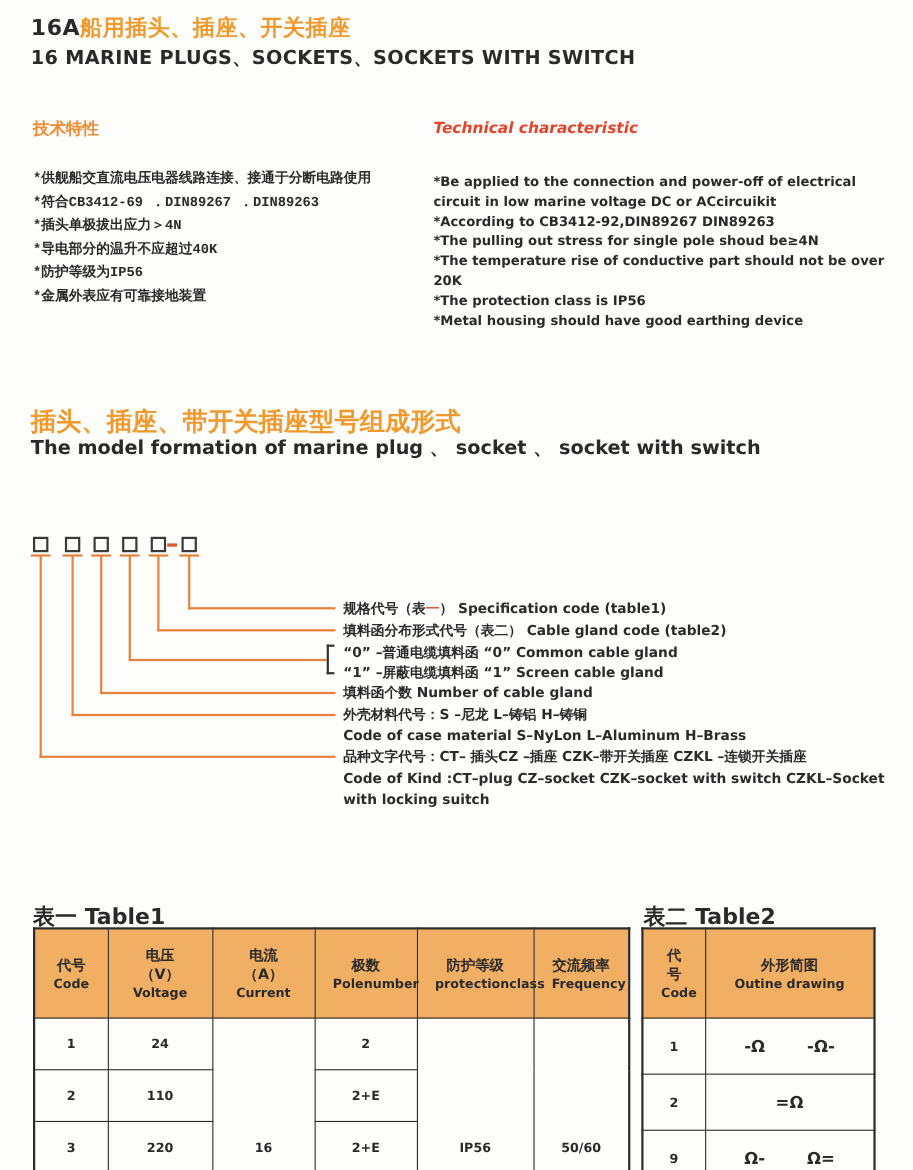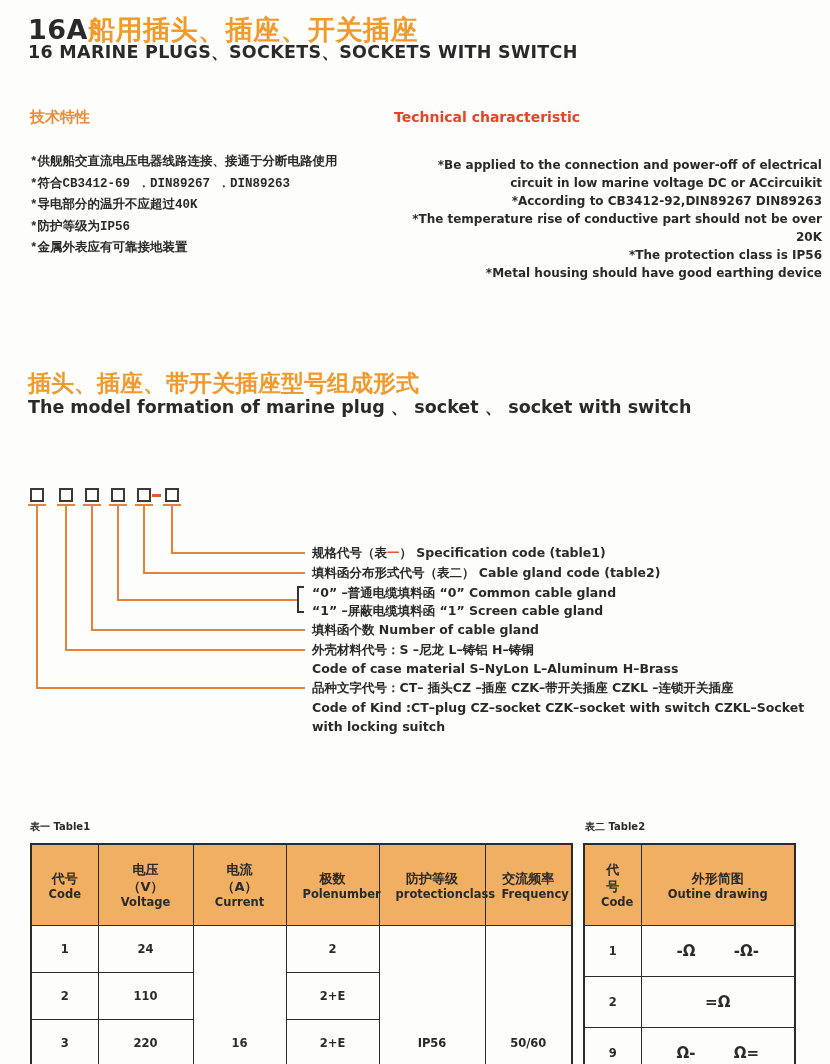--- a/index.html
+++ b/index.html
@@ -5,50 +5,50 @@
   * { margin:0; padding:0; box-sizing:border-box; }
   html,body { background:#e9e9e9; }
   body { font-family:"DejaVu Sans","Liberation Sans",sans-serif; color:#2a2a2a; }
   .page {
     position:relative; width:830px; height:1064px; margin:0 auto;
     background:#fdfdfc; overflow:hidden;
   }
   .abs { position:absolute; }
 
   
-  .main-title { left:28px; top:12px; font-size:27px; font-weight:bold; letter-spacing:0.5px; }
+  .main-title { left:28px; top:12px; font-size:20px; font-weight:bold; letter-spacing:0.5px; }
   .main-title .cn { color:#F0992C; }
   .sub-title { left:28px; top:40px; font-size:17.5px; font-weight:bold; letter-spacing:0.3px; }
 
   
   .tech-head-cn { left:30px; top:108px; font-size:15px; font-weight:bold; color:#EE8A31; }
-  .tech-head-en { left:394px; top:109px; font-size:14px; font-weight:bold; color:#E2452A; }
+  .tech-head-en { left:394px; top:109px; font-size:14px; font-weight:bold; color:#E2452A;font-style:italic; }
   .tech-list-cn { left:30px; top:152px; width:355px; font-size:12.5px; font-weight:600; }
   .tech-list-cn > div { line-height:21.5px; white-space:nowrap;font-family:Liberation Mono, monospace; }
   .tech-list-en { left:394px; top:156px; width:428px; font-size:12px; font-weight:600; }
-  .tech-list-en > div { line-height:18px;text-align:right; }
+  .tech-list-en > div { line-height:18px; }
 
   
   .model-head-cn { left:28px; top:368px; font-size:23px; font-weight:bold; color:#F0992C; }
   .model-head-en { left:28px; top:395px; font-size:17.5px; font-weight:bold; }
 
   .mbox { position:absolute; top:488px; width:14px; height:14px; border:2px solid #3a3a3a; background:#fdfdfc; }
   .mbox-bar { position:absolute; top:504px; width:18px; height:2px; background:#E8813A; }
   .mdash { position:absolute; top:494px; width:9px; height:2.5px; background:#E05A30; }
   .oline { position:absolute; background:#E8813A; }
   .lv { width:2px; }
   .lh { height:2px; }
   .bracket { position:absolute; left:297px; top:586px; width:7px; height:27px;
              border-left:2px solid #333; border-top:2px solid #333; border-bottom:2px solid #333; }
 
   .dlabel { position:absolute; left:312px; font-size:12.5px; font-weight:600; white-space:nowrap; }
   .dlabel .red { color:#E05A30; }
 
   
-  .tcaption { font-size:10px; font-weight:bold; }
+  .tcaption { font-size:20px; font-weight:bold; }
   table { border-collapse:collapse; table-layout:fixed; }
   .dtable { position:absolute; background:#fdfdfc; }
   .dtable th, .dtable td {
     border:1px solid #2b2b2b; text-align:center; vertical-align:middle;
     font-weight:bold; padding:16px;
   }
   .dtable { border:2px solid #2b2b2b; }
   .dtable th { background:#F1AF63; }
   .hcn { font-size:13px; line-height:17px; }
   .hen { font-size:11.5px; line-height:14px; font-weight:bold; }
@@ -65,28 +65,30 @@
     <span>16A</span><span class="cn">船用插头、插座、开关插座</span>
   </div>
   <div class="abs sub-title">16 MARINE PLUGS、SOCKETS、SOCKETS WITH  SWITCH</div>
 
   <div class="abs tech-head-cn">技术特性</div>
   <div class="abs tech-head-en">Technical characteristic</div>
 
   <div class="abs tech-list-cn">
     <div>*供舰船交直流电压电器线路连接、接通于分断电路使用</div>
     <div>*符合CB3412-69 ．DIN89267 ．DIN89263</div>
+    <div>*插头单极拔出应力＞4N</div>
     <div>*导电部分的温升不应超过40K</div>
     <div>*防护等级为IP56</div>
     <div>*金属外表应有可靠接地装置</div>
   </div>
 
   <div class="abs tech-list-en">
     <div>*Be applied to the connection and power-off of electrical circuit in low marine voltage DC or ACcircuikit</div>
     <div>*According to CB3412-92,DIN89267 DIN89263</div>
+    <div>*The pulling out stress for single pole shoud be≥4N</div>
     <div>*The temperature rise of conductive part should not be over 20K</div>
     <div>*The protection class is IP56</div>
     <div>*Metal housing should have good earthing device</div>
   </div>
 
   <div class="abs model-head-cn">插头、插座、带开关插座型号组成形式</div>
   <div class="abs model-head-en">The model formation of marine plug 、 socket 、 socket with switch</div>
 
   <div class="mbox" style="left:30px;"></div>
   <div class="mbox" style="left:59px;"></div>

